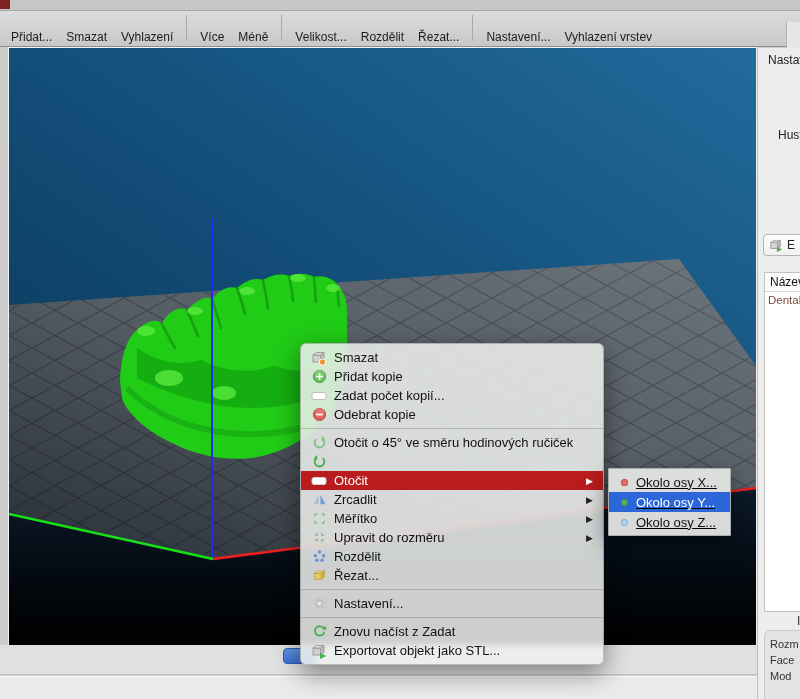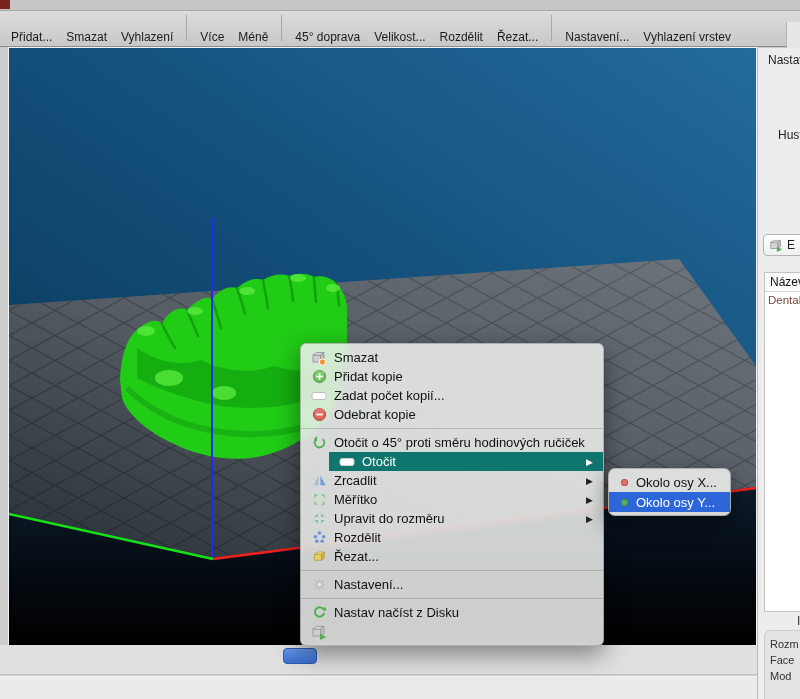--- a/index.html
+++ b/index.html
@@ -52,29 +52,29 @@
   
   .context-menu{
     position:absolute;left:300px;top:343px;width:304px;z-index:10;box-sizing:border-box;
     background:rgba(239,241,239,0.86);backdrop-filter:blur(3px);
     border:1px solid rgba(90,90,90,0.35);border-radius:6px;
     box-shadow:0 8px 26px rgba(0,0,0,0.45);padding:4px 0;
   }
   .cm-item{height:19px;display:flex;align-items:center;gap:7px;padding:0 10px;
     font-size:13px;color:#111;white-space:nowrap;cursor:default;}
   .cm-item .mi{width:16px;height:16px;flex:none;display:flex;align-items:center;justify-content:center;}
-  .cm-item.hl{background:#0f766e;color:#ffffff;margin-left:28px;}
+  .cm-item.hl{background:#b91c1c;color:#ffffff;}
   .cm-arrow{margin-left:auto;font-size:9px;color:#222;}
   .cm-item.hl .cm-arrow{color:#fff;}
   .cm-sep{height:1px;margin:4px 0;background:rgba(0,0,0,0.16);}
   
   .submenu{
     position:absolute;left:608px;top:468px;width:123px;z-index:11;box-sizing:border-box;
-    background:rgba(225,227,226,0.96);border:1px solid rgba(90,90,90,0.35);border-radius:7px;
-    box-shadow:0 8px 22px rgba(0,0,0,0.5);padding:3px 0;
+    background:rgba(225,227,226,0.96);border:1px solid rgba(90,90,90,0.35);border-radius:1px;
+    box-shadow:0 8px 22px rgba(0,0,0,0.5);padding:3px 0;text-decoration:underline;
   }
   .sm-item{height:20px;display:flex;align-items:center;gap:8px;padding:0 12px;
     font-size:13px;color:#111;white-space:nowrap;}
   .sm-item.hl{background:#2d66d8;color:#fff;padding-left:12px;}
   .dot{width:7px;height:7px;border-radius:50%;flex:none;}
 </style>
 </head>
 <body>
 
 <div class="top-strip">
@@ -140,29 +140,20 @@
           <circle cx="10" cy="8" r="5.5" fill="#ea867e" opacity="0.6"></circle>
           <path d="M6.5 10 H13.5" stroke="#fff" stroke-width="2"></path>
         </svg>
     </span>
     <span>Méně</span>
   </div>
 
   <div class="tb-sep"></div>
 
 
-  <div class="tb-item">
-    <span class="ticon">
-      <svg width="20" height="20" viewBox="0 0 20 20">
-          <path d="M14 5 A 6.5 6.5 0 1 1 5.5 5.5" fill="none" stroke="#4fae4f" stroke-width="2.2"></path>
-          <polygon points="13.2,1.5 13.2,8.5 17.5,5" fill="#4fae4f"></polygon>
-        </svg>
-    </span>
-    <span>45° doprava</span>
-  </div>
 
   <div class="tb-item">
     <span class="ticon">
       <svg width="20" height="20" viewBox="0 0 20 20">
           <g fill="#63b863">
             <polygon points="3,3 8,3 3,8"></polygon>
             <polygon points="17,3 12,3 17,8"></polygon>
             <polygon points="3,17 8,17 3,12"></polygon>
             <polygon points="17,17 12,17 17,12"></polygon>
           </g>
@@ -359,29 +350,37 @@
           <circle cx="8" cy="8" r="6.5" fill="#df6158" stroke="#ad423c"></circle>
           <circle cx="8" cy="6" r="5" fill="#ea867e" opacity="0.55"></circle>
           <path d="M4.5 8 H11.5" stroke="#fff" stroke-width="1.8"></path>
         </svg>
     </span>
     <span>Odebrat kopie</span>
   </div>
 
   <div class="cm-sep"></div>
 
+  <div class="cm-item">
+    <span class="mi">
+      <svg width="15" height="15" viewBox="0 0 20 20">
+          <path d="M14 5 A 6.5 6.5 0 1 1 5.5 5.5" fill="none" stroke="#7cc47c" stroke-width="2.4"></path>
+          <polygon points="13.2,1.5 13.2,8.5 17.5,5" fill="#7cc47c"></polygon>
+        </svg>
+    </span>
+    <span>Otočit o 45° ve směru hodinových ručiček</span>
+  </div>
 
   <div class="cm-item">
     <span class="mi">
       <svg width="15" height="15" viewBox="0 0 20 20">
           <path d="M6 5 A 6.5 6.5 0 1 0 14.5 5.5" fill="none" stroke="#4fae4f" stroke-width="2.4"></path>
           <polygon points="6.8,1.5 6.8,8.5 2.5,5" fill="#4fae4f"></polygon>
         </svg>
     </span>
-    <span>Otočit o 45° proti směru hodinových ručiček</span>
   </div>
 
   <div class="cm-item hl">
     <span class="mi">
       <svg width="16" height="16" viewBox="0 0 16 16">
           <rect x="1" y="4.5" width="14" height="7" rx="2" fill="#ffffff" stroke="#d0d0d0"></rect>
         </svg>
     </span>
     <span>Otočit</span>
     <span class="cm-arrow">▶</span>
@@ -474,37 +473,42 @@
 
   <div class="cm-sep"></div>
 
   <div class="cm-item">
     <span class="mi">
       <svg width="15" height="15" viewBox="0 0 16 16">
           <path d="M12.5 5 A 5 5 0 1 0 13 8.5" fill="none" stroke="#4fae4f" stroke-width="2"></path>
           <polygon points="12.5,1.5 12.5,7.5 15.8,4.5" fill="#4fae4f"></polygon>
         </svg>
     </span>
-    <span>Nastav načíst z Disku</span>
+    <span>Znovu načíst z Zadat</span>
   </div>
 
   <div class="cm-item">
     <span class="mi">
       <svg width="16" height="16" viewBox="0 0 16 16">
           <rect x="2" y="5" width="8" height="7" fill="#cfcfcf" stroke="#9b9b9b"></rect>
           <path d="M2 5 L5.5 2.5 L13 2.5 L9.5 5 Z" fill="#e3e3e3" stroke="#9b9b9b"></path>
           <path d="M9.5 5 L13 2.5 L13 9.5 L9.5 12 Z" fill="#bbbbbb" stroke="#9b9b9b"></path>
           <polygon points="9,10 15.5,13 9,16" fill="#4fae4f"></polygon>
         </svg>
     </span>
+    <span>Exportovat objekt jako STL...</span>
   </div>
 </div>
 
 <div class="submenu">
   <div class="sm-item">
     <span class="dot" style="background:#e2736b;box-shadow:inset 0 0 0 1px #c0534c;"></span>
     <span>Okolo osy X...</span>
   </div>
   <div class="sm-item hl">
     <span class="dot" style="background:#59b35c;box-shadow:inset 0 0 0 1px #3f8f43;"></span>
     <span>Okolo osy Y...</span>
   </div>
+  <div class="sm-item">
+    <span class="dot" style="background:#a9d5ee;box-shadow:inset 0 0 0 1px #7fb6da;"></span>
+    <span>Okolo osy Z...</span>
+  </div>
 </div>
 
 </body></html>

